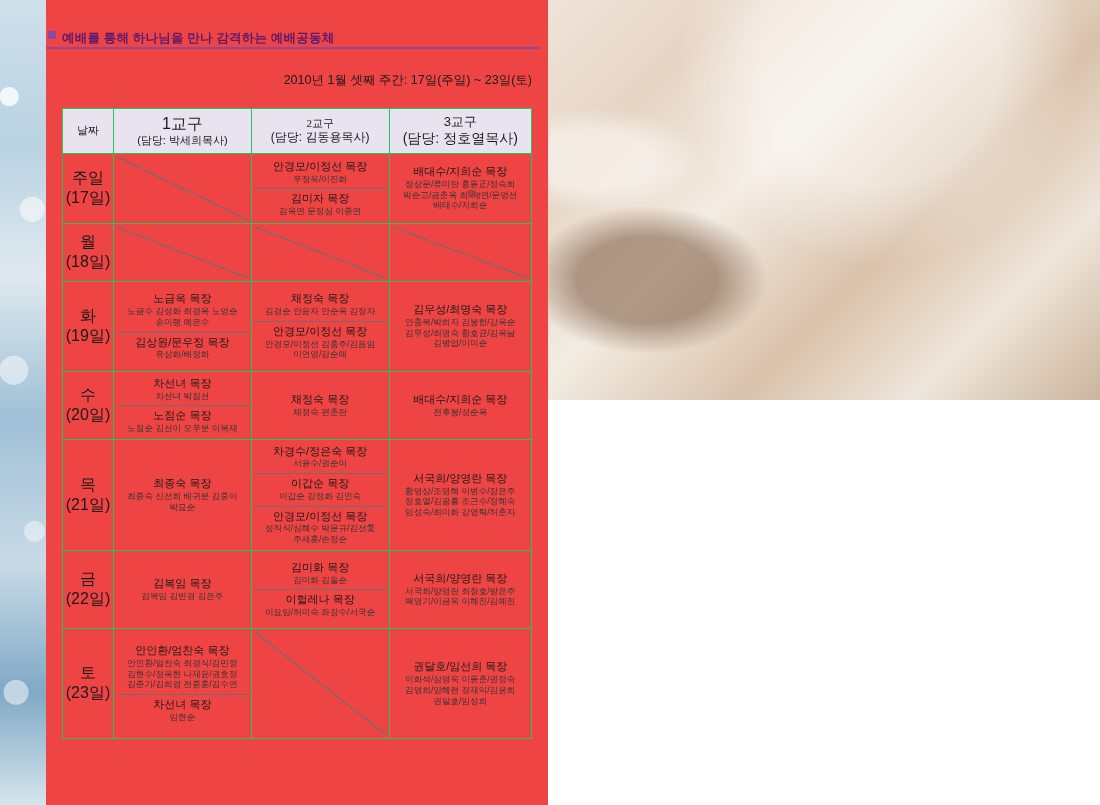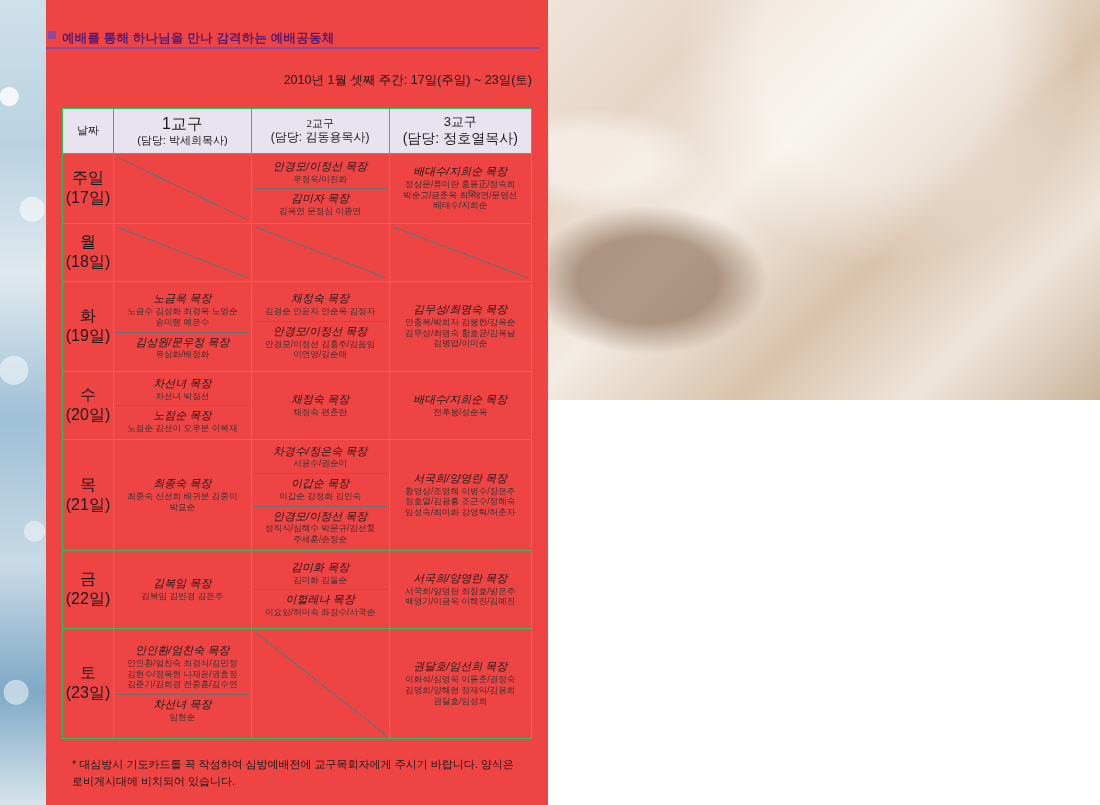--- a/index.html
+++ b/index.html
@@ -69,21 +69,21 @@
     padding:3px 2px;
     line-height:1.25;
   }
   table.sched td.head{
     background:#e9e3ef;
     font-size:11px;
     padding:5px 2px;
   }
   .dayc{width:46px;font-size:16px;}
   .cellbox{padding:2px 1px;}
-  .lead{font-size:11px;font-style:italic;}
+  .lead{font-size:11px;}
   .sub{font-size:8.6px;color:#333;}
   .sep{border-top:1px solid #6e6e6e;margin:2px 0 1px;}
   .slash{position:relative;}
   .slash:after{
     content:"";position:absolute;left:3px;top:3px;right:3px;bottom:3px;
     background:linear-gradient(to top right, transparent calc(50% - .6px), #6e6e6e calc(50% - .6px), #6e6e6e calc(50% + .6px), transparent calc(50% + .6px));
   }
   #footnote{
     position:absolute;left:72px;top:756px;width:450px;
     font-size:11px;line-height:1.5;color:#1a1a1a;
@@ -331,20 +331,18 @@
               <div class="lead">권달호/임선희 목장</div>
               <div class="sub">이화석/심영욱 이동춘/권정숙</div>
               <div class="sub">김영희/양혜련 정재익/김용희</div>
               <div class="sub">권달호/임성희</div>
             </div>
           </td>
         </tr>
       </tbody>
   </table>
 
-  <div id="footnote">* 대심방시 기도카드를 꼭 작성하여 심방예배전에 교구목회자에게 주시기
-바랍니다. 양식은 로비게시대에 비치되어 있습니다.</div>
 </div>
 
 <div id="right-page">
   <div class="right-photo"></div>
 
 </div>
 
 </body></html>

